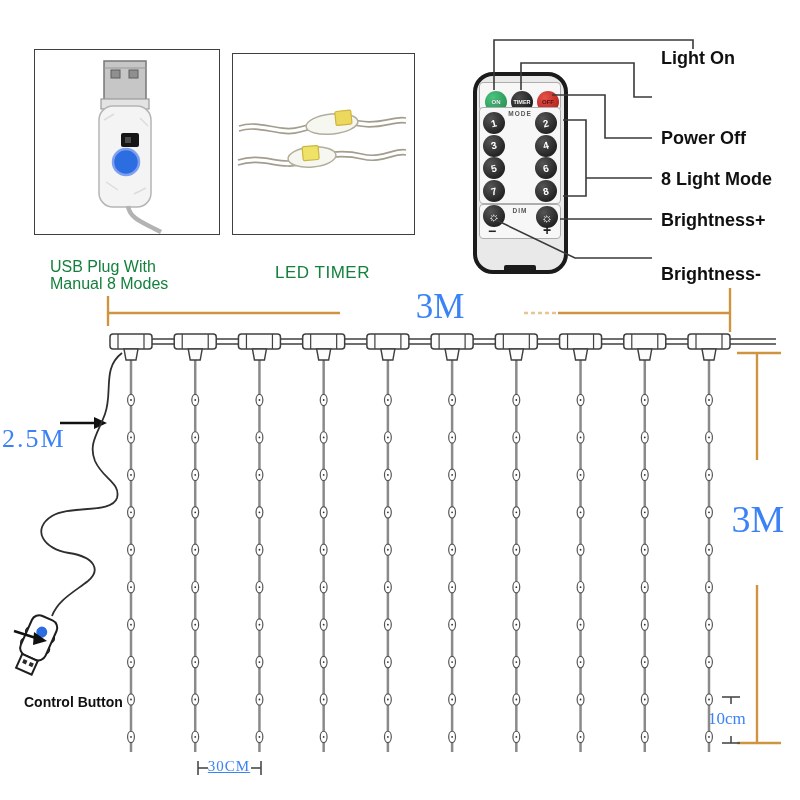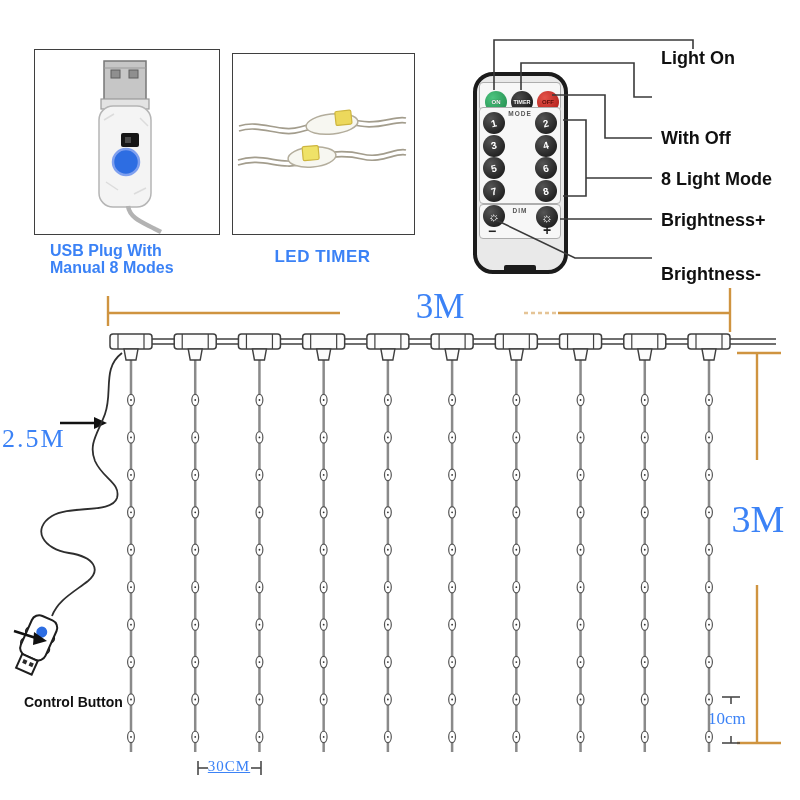--- a/index.html
+++ b/index.html
@@ -1,21 +1,21 @@
 <!DOCTYPE html>
 <html><head>
 <meta charset="utf-8">
 <style>
   html,body{margin:0;padding:0;background:#ffffff;}
   #stage{position:relative;width:800px;height:800px;background:#ffffff;overflow:hidden;
          font-family:"Liberation Sans",sans-serif;color:#111;}
   .abs{position:absolute;}
   
   .panel{position:absolute;border:1.5px solid #3f3f3f;background:#fff;}
-  .caption{position:absolute;font-weight:700;color:#3b82f6;}
+  .caption{position:absolute;font-weight:400;color:#15803d;margin-top:16px;}
   .caption-usb{left:50px;top:242px;font-size:16px;line-height:17px;}
   .caption-led{left:232px;top:247px;width:181px;text-align:center;font-size:17px;letter-spacing:.5px;}
   
   .dim-label{position:absolute;font-family:"Liberation Serif","DejaVu Serif",serif;color:#3b82f6;}
   .lbl-3m-top{left:400px;top:287px;width:80px;text-align:center;font-size:35px;}
   .lbl-3m-right{left:729px;top:497px;width:58px;text-align:center;font-size:38px;}
   .lbl-25m{left:2px;top:424px;font-size:26px;letter-spacing:2px;}
   .lbl-10cm{left:708px;top:709px;font-size:17px;}
   .lbl-30cm{left:197px;top:758px;width:64px;text-align:center;font-size:15px;letter-spacing:1px;text-decoration:underline;}
   .lbl-control{left:24px;top:694px;font-size:14px;font-weight:700;}
@@ -460,21 +460,21 @@
       <path d="M494,90 V40 H693 V49"></path>
       <path d="M521,90 V63 H634 V97 H652"></path>
       <path d="M552,95 H605 V138 H652"></path>
       <path d="M563,120 H586 V196 H563 M586,178 H652"></path>
       <path d="M560,219 H652"></path>
       <path d="M496,220 L575,258 H652"></path>
     </g>
   </svg>
 
   <div class="callout" style="top:48px;">Light On</div>
-  <div class="callout" style="top:128px;">With Off</div>
+  <div class="callout" style="top:128px;">Power Off</div>
   <div class="callout" style="top:169px;">8 Light Mode</div>
   <div class="callout" style="top:210px;">Brightness+</div>
   <div class="callout" style="top:264px;">Brightness-</div>
 
   <div class="dim-label lbl-3m-top">3M</div>
   <div class="dim-label lbl-3m-right">3M</div>
   <div class="dim-label lbl-25m">2.5M</div>
   <div class="dim-label lbl-10cm">10cm</div>
   <div class="dim-label lbl-30cm">30CM</div>
   <div class="lbl-control abs" style="position: absolute; left: 24px; top: 694px;">Control Button</div>

